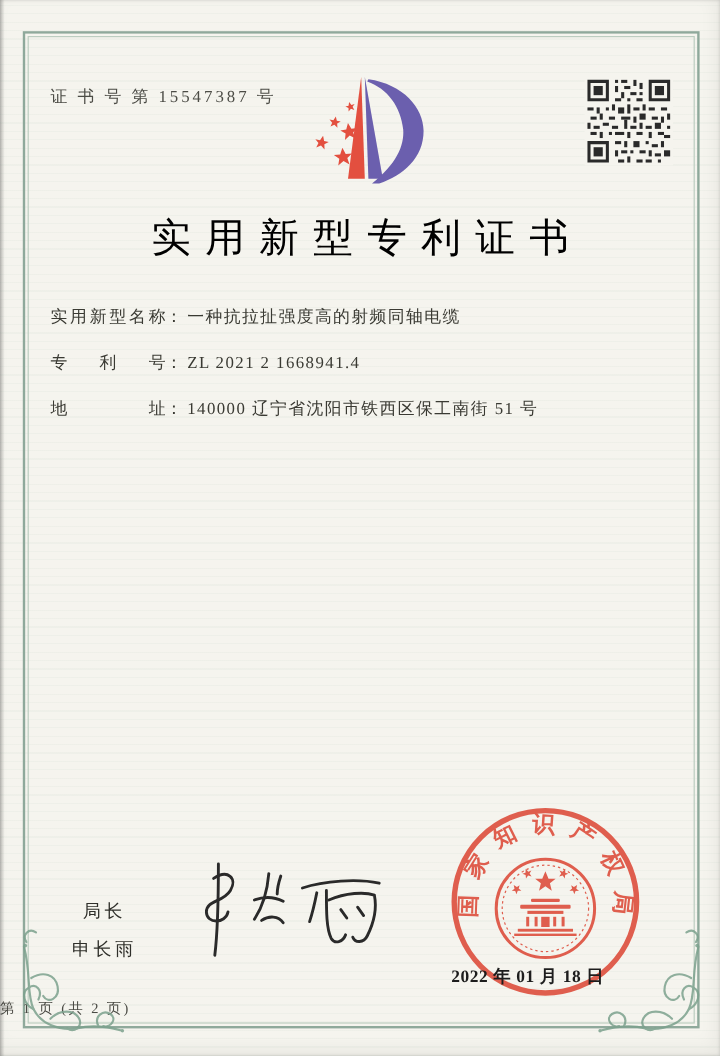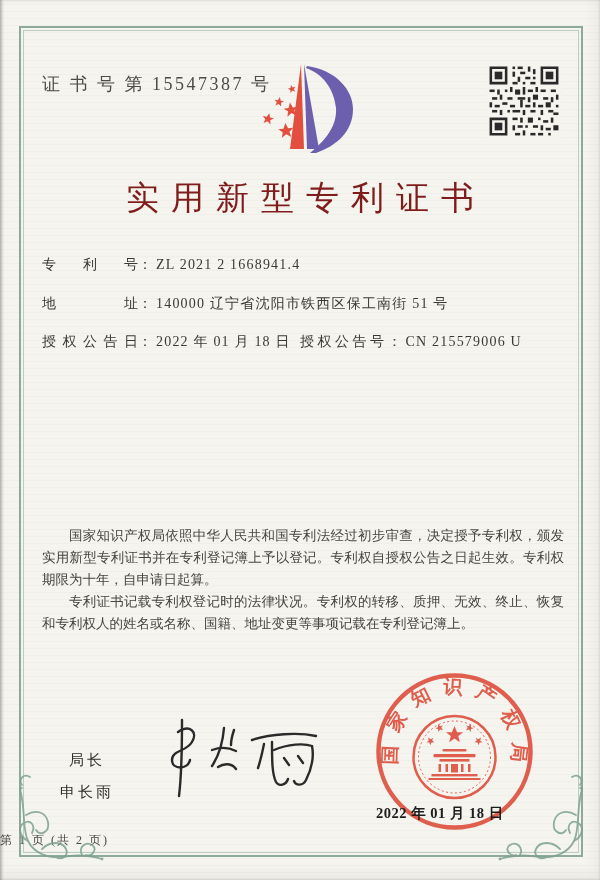--- a/index.html
+++ b/index.html
@@ -19,27 +19,27 @@
     background:linear-gradient(90deg, rgba(40,40,40,.25), rgba(40,40,40,0));
   }
   .frame-outer{
     position:absolute;left:19px;top:26px;right:17px;bottom:23px;
     border:2px solid #8fa99b;pointer-events:none;
   }
   .frame-inner{
     position:absolute;inset:2px;border:1px solid #bccdc0;
   }
   .cert-no{
-    position:absolute;left:42px;top:72px;font-size:18px;color:#4c4c46;letter-spacing:2.5px;
+    position:absolute;left:42px;top:72px;font-size:14px;color:#4c4c46;letter-spacing:2.5px;
   }
   .logo{position:absolute;left:240px;top:57px;}
   .qr{position:absolute;left:487px;top:64px;}
   .title{
     position:absolute;left:0;right:0;top:176px;text-align:center;
-    font-size:33px;font-weight:500;color:#7f1d1d;letter-spacing:12px;padding-left:12px;
+    font-size:33px;font-weight:500;color:#000000;letter-spacing:12px;padding-left:12px;
   }
   .fields{position:absolute;left:42px;right:36px;top:254px;font-size:14px;}
   .frow{margin-bottom:17.5px;line-height:21px;white-space:nowrap;}
   .flabel{
     display:inline-block;width:96px;text-align:justify;text-align-last:justify;
     vertical-align:top;color:#3a3a33;
   }
   .colon{display:inline-block;vertical-align:top;}
   .fvalue{display:inline-block;vertical-align:top;letter-spacing:1.2px;margin-left:4px;}
   .row7{display:flex;}
@@ -175,39 +175,30 @@
       <rect x="17" y="27" width="2" height="1"></rect>
         <rect x="20" y="27" width="2" height="1"></rect>
         <rect x="24" y="27" width="1" height="1"></rect>
     </g>
   </svg>
 
   <div class="title">实用新型专利证书</div>
 
   <div class="fields">
     <div class="frow">
+      <span class="flabel">实用新型名称</span><span class="colon">：</span><span class="fvalue">一种抗拉扯强度高的射频同轴电缆</span>
+    </div>
+    <div class="frow">
       <span class="flabel">专利号</span><span class="colon">：</span><span class="fvalue">ZL 2021 2 1668941.4</span>
     </div>
     <div class="frow">
       <span class="flabel">地址</span><span class="colon">：</span><span class="fvalue">140000 辽宁省沈阳市铁西区保工南街 51 号</span>
     </div>
-    <div class="frow row7">
-      <span class="pair1">
-        <span class="flabel">授权公告日</span><span class="colon">：</span><span class="fvalue">2022 年 01 月 18 日</span>
-      </span>
-      <span class="pair2">
-        <span class="flabel2">授权公告号</span><span class="colon">：</span><span class="fvalue">CN 215579006 U</span>
-      </span>
-    </div>
   </div>
 
-  <div class="paras">
-    <p>国家知识产权局依照中华人民共和国专利法经过初步审查，决定授予专利权，颁发实用新型专利证书并在专利登记簿上予以登记。专利权自授权公告之日起生效。专利权期限为十年，自申请日起算。</p>
-    <p>专利证书记载专利权登记时的法律状况。专利权的转移、质押、无效、终止、恢复和专利权人的姓名或名称、国籍、地址变更等事项记载在专利登记簿上。</p>
-  </div>
 
   <div class="signer">
     <div>局长</div>
     <div>申长雨</div>
   </div>
 
   <svg class="signature" width="190" height="95" viewBox="0 0 190 95">
     <g fill="none" stroke="#2a2a2a" stroke-width="2.4" stroke-linecap="round">
       <path d="M30,22 C42,14 50,22 44,32 C38,42 24,40 24,50 C24,60 40,60 42,50"></path>
       <path d="M34,10 C34,30 34,62 31,86"></path>

